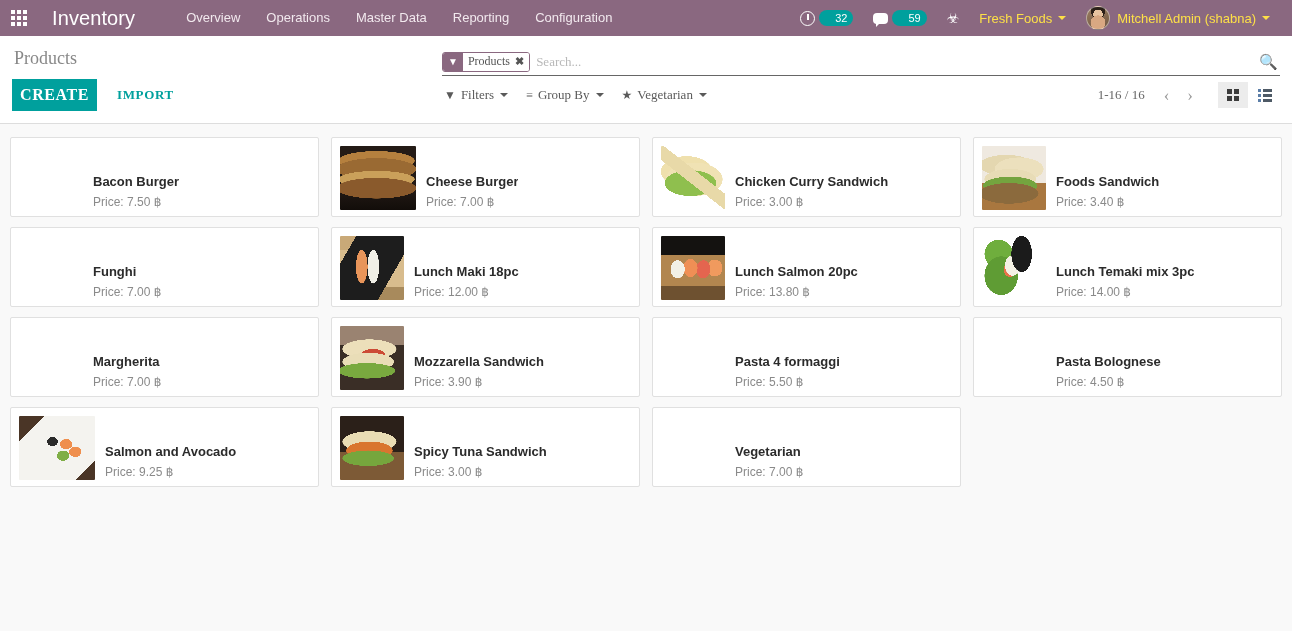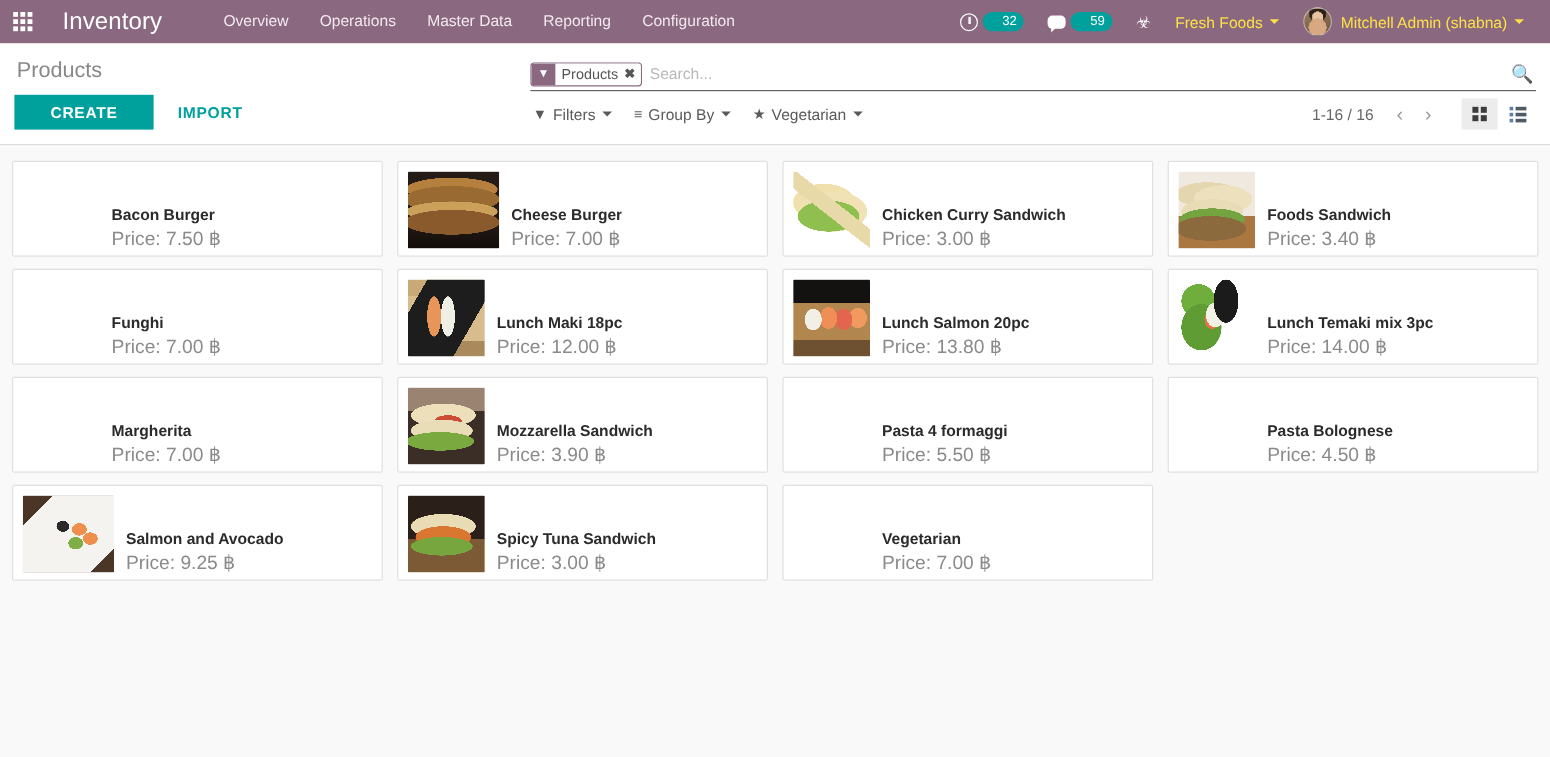--- a/index.html
+++ b/index.html
@@ -147,42 +147,42 @@
   }
 
   
   .control-panel {
     background: #ffffff;
     border-bottom: 1px solid #dddddd;
     padding: 0 12px;
     position: relative;
     z-index: 20;
   }
-  .cp-row { display: flex; align-items: flex-start; }
+  .cp-row { display: flex; align-items: flex-start; font-family: Liberation Serif, serif; }
   .cp-left { flex: 0 0 auto; min-width: 430px; padding-top: 10px; }
   .cp-right { flex: 1 1 auto; display: flex; flex-direction: column; align-items: stretch; }
 
   .breadcrumb {
     font-size: 18px;
     color: #888888;
     font-weight: normal;
     line-height: 24px;
     padding-left: 2px;
     margin-bottom: 9px;
   }
   .cp-buttons { display: flex; align-items: center; padding-bottom: 12px; }
   .btn-create {
     background: #00a09d;
     color: #ffffff;
     border: none;
     border-radius: 0;
-    font-size: 13px;
+    font-size: 16px;
     font-weight: bold;
     letter-spacing: .6px;
-    padding: 7px 30px;
+    padding: 7px 8px;
     cursor: pointer;
     text-transform: uppercase;
     font-family: inherit;
   }
   .btn-import {
     background: transparent;
     border: none;
     color: #00a09d;
     font-size: 13px;
     font-weight: bold;
@@ -348,21 +348,21 @@
   .k-title {
     font-size: 13px;
     font-weight: bold;
     color: #2b2b2b;
     line-height: 16px;
     margin-bottom: 5px;
     white-space: nowrap;
     overflow: hidden;
   }
   .k-price {
-    font-size: 16px;
+    font-size: 12px;
     color: #8a8a8a;
     line-height: 15px;
     white-space: nowrap;
   }
 
   
   .img-bacon-burger{
     background:
       radial-gradient(ellipse 58% 20% at 50% 76%, #c98d3e 0 100%, transparent 101%),
       radial-gradient(ellipse 54% 14% at 50% 60%, #6b4126 0 100%, transparent 101%),

